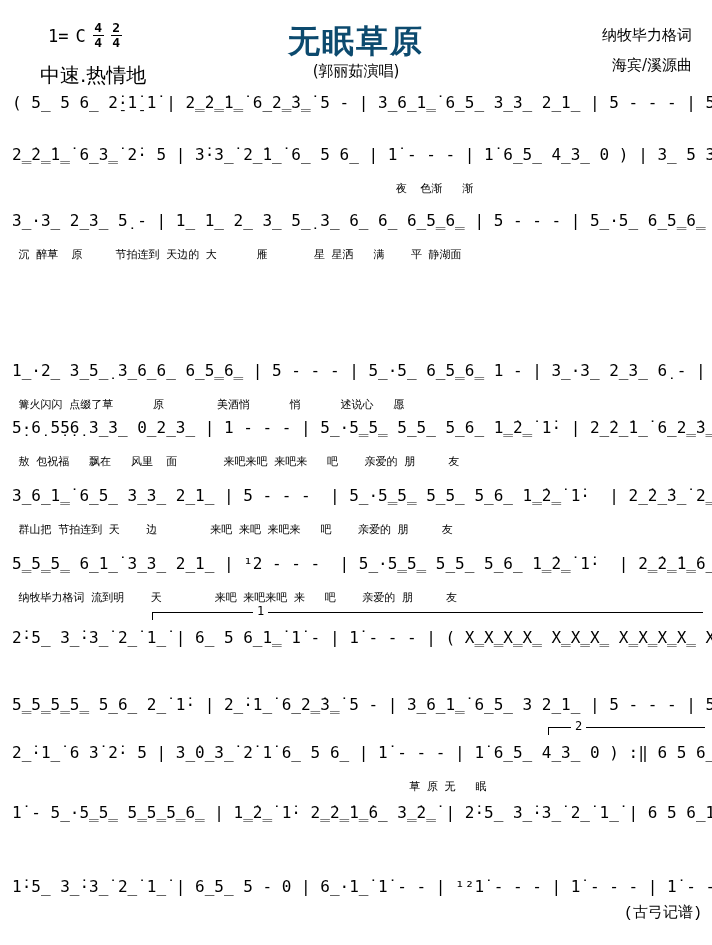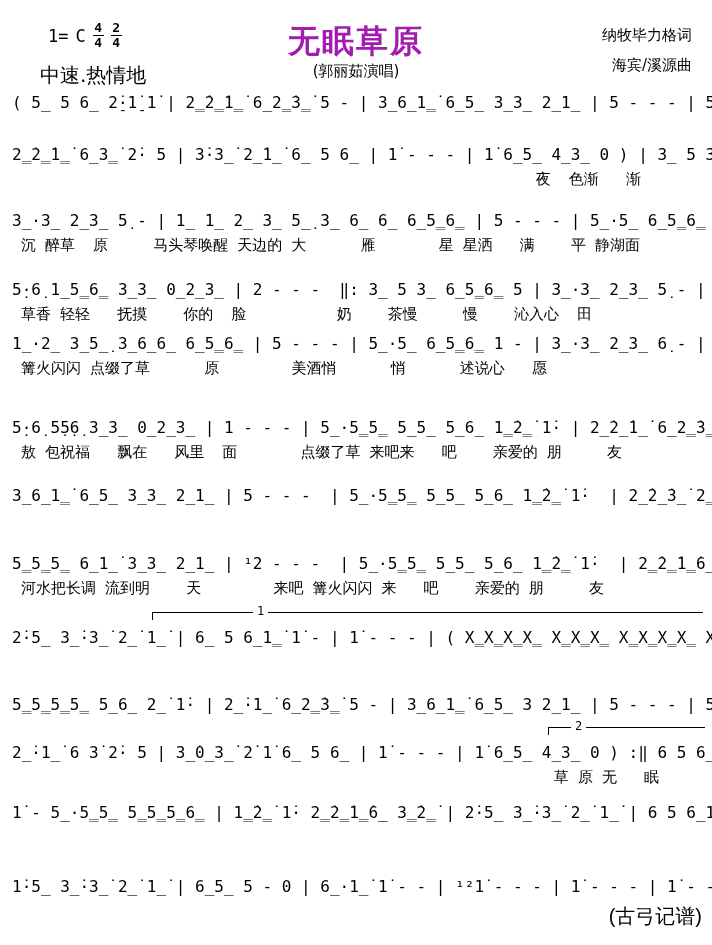--- a/index.html
+++ b/index.html
@@ -14,26 +14,26 @@
   .tempo{position:absolute;left:40px;top:48px;font-size:20px;font-family:"DejaVu Sans",sans-serif;}
   .title{position:absolute;top:6px;left:0;width:100%;text-align:center;font-size:32px;font-weight:bold;
          font-family:"DejaVu Sans",sans-serif;letter-spacing:2px;}
   .subtitle{position:absolute;top:48px;left:0;width:100%;text-align:center;font-size:15px;
             font-family:"DejaVu Sans",sans-serif;}
   .credits{position:absolute;right:20px;top:6px;text-align:right;font-size:15px;line-height:30px;
            font-family:"DejaVu Sans",sans-serif;}
   
   .system{position:absolute;left:12px;right:4px;}
   .notation{white-space:pre;font-size:16px;line-height:26px;font-variant-ligatures:none;}
-  .lyrics{white-space:pre;font-size:15px;line-height:22px;margin-top:0;}
+  .lyrics{white-space:pre;font-size:11px;line-height:22px;margin-top:10px;}
   
   .volta{position:absolute;height:7px;border-top:1px solid #000;border-left:1px solid #000;}
   .volta-label{position:absolute;top:-9px;background:#fff;padding:0 4px;font-size:12px;}
   
-  .credit{position:absolute;right:10px;top:903px;font-size:20px;font-family:Liberation Sans, sans-serif;margin-left:29px;}
+  .credit{position:absolute;right:10px;top:903px;font-size:15px;font-family:Liberation Mono, monospace;margin-left:29px;}
 </style>
 </head>
 <body>
 
 <div class="page">
 
   <div class="header">
     <div class="keysig">
       <span>1=</span>
         <span>C</span>
@@ -42,58 +42,55 @@
         <span class="frac-bar"></span>
         <span>4</span>
       </span>
       <span class="fraction">
         <span>2</span>
         <span class="frac-bar"></span>
         <span>4</span>
       </span>
     </div>
     <div class="tempo">中速.热情地</div>
-    <div class="title" style="color: #a21caf;">无眠草原</div>
+    <div class="title" style="color: #0c4a6e;">无眠草原</div>
     <div class="subtitle">(郭丽茹演唱)</div>
     <div class="credits">
       <div>纳牧毕力格词</div>
       <div>海宾/溪源曲</div>
     </div>
   </div>
 
   <div class="system" style="top:90px">
     <div class="notation">( 5̲ 5 6̲ 2̠̇·1̠̇ 1̇ | 2̳̇2̳̇1̳̇ 6̲2̳̇3̳̇ 5 - | 3̲6̲1̳̇ 6̲5̲ 3̲3̲ 2̲1̲ | 5 - - - | 5̲ 5 6̲ 2̠̇·1̠̇ 1̇ |</div>
     <div class="lyrics"></div>
   </div>
   <div class="system" style="top:142px">
     <div class="notation">2̳̇2̳̇1̳̇ 6̲3̳̇ 2̇· 5 | 3̇·3̲̇ 2̲̇1̲̇ 6̲ 5 6̲ | 1̇ - - - | 1̇ 6̲5̲ 4̲3̲ 0 ) | 3̲ 5 3̲ 6̲5̳6̳ 5 |</div>
     <div class="lyrics">                                                          夜  色渐   渐</div>
   </div>
   <div class="system" style="top:208px">
     <div class="notation">3̲·3̲ 2̲3̲ 5̣ - | 1̲ 1̲ 2̲ 3̲ 5̲̣ 3̲ 6̲ 6̲ 6̲5̳6̳ | 5 - - - | 5̲·5̲ 6̲5̳6̳ 1 - | 3̲·3̲ 2̲3̲ 6̣ - |</div>
-    <div class="lyrics"> 沉 醉草  原     马头琴唤醒 天边的 大      雁       星 星洒   满    平 静湖面</div>
+    <div class="lyrics"> 沉 醉草  原     节拍连到 天边的 大      雁       星 星洒   满    平 静湖面</div>
   </div>
-  <div class="system" style="top:277px">
-    <div class="notation">5̣·6̣ 1̲5̳6̳ 3̲3̲ 0̲2̲3̲ | 2 - - -  ‖: 3̲ 5 3̲ 6̲5̳6̳ 5 | 3̲·3̲ 2̲3̲ 5̣ - |</div>
-    <div class="lyrics"> 草香 轻轻   抚摸    你的  脸          奶    茶慢     慢    沁入心  田</div>
-  </div>
-  <div class="system" style="top:331px">
+  <div class="system" style="top:358px">
     <div class="notation">1̲·2̲ 3̲5̲̣ 3̲6̲6̲ 6̲5̳6̳ | 5 - - - | 5̲·5̲ 6̲5̳6̳ 1 - | 3̲·3̲ 2̲3̲ 6̣ - |</div>
     <div class="lyrics"> 篝火闪闪 点缀了草      原        美酒悄      悄      述说心   愿</div>
   </div>
   <div class="system" style="top:415px">
     <div class="notation">5̣·6̣ 5̣5̣6̣ 3̲3̲ 0̲2̲3̲ | 1 - - - | 5̲·5̳5̳ 5̲5̲ 5̲6̲ 1̳̇2̳̇ 1̇· | 2̲̇2̲̇1̲̇ 6̲2̳̇3̳̇ 5 - |</div>
-    <div class="lyrics"> 敖 包祝福   飘在   风里  面       点缀了草 来吧来   吧    亲爱的 朋     友</div>
+    <div class="lyrics"> 敖 包祝福   飘在   风里  面       来吧来吧 来吧来   吧    亲爱的 朋     友</div>
   </div>
   <div class="system" style="top:483px">
     <div class="notation">3̲6̲1̳̇ 6̲5̲ 3̲3̲ 2̲1̲ | 5 - - -  | 5̲·5̳5̳ 5̲5̲ 5̲6̲ 1̳̇2̳̇ 1̇·  | 2̲̇2̲̇3̲̇ 2̳̇1̳̇6̲ 6 - |</div>
+    <div class="lyrics"> 群山把 节拍连到 天    边        来吧 来吧 来吧来   吧    亲爱的 朋     友</div>
   </div>
   <div class="system" style="top:551px">
     <div class="notation">5̳5̳5̳ 6̲1̲̇ 3̲3̲ 2̲1̲ | ¹2 - - -  | 5̲·5̳5̳ 5̲5̲ 5̲6̲ 1̳̇2̳̇ 1̇·  | 2̳̇2̳̇1̳̇6̲ 3̳̇2̳̇ 2 - |</div>
-    <div class="lyrics"> 河水把长调 流到明    天        来吧 篝火闪闪 来   吧    亲爱的 朋     友</div>
+    <div class="lyrics"> 纳牧毕力格词 流到明    天        来吧 来吧来吧 来   吧    亲爱的 朋     友</div>
   </div>
   <div class="system" style="top:625px">
     <div class="notation">2̇·5̲ 3̲̇·3̲̇ 2̲̇ 1̲̇ | 6̲ 5 6̲1̳̇ 1̇ - | 1̇ - - - | ( X̳X̳X̳X̳ X̳X̳X̳ X̳X̳X̳X̳ X̳X̳X̳X̳ | X̳X̳X̳X̳ X̳X̳X̳X̳ |</div>
   </div>
   <div class="system" style="top:692px">
     <div class="notation">5̳5̳5̳5̳ 5̲6̲ 2̲̇ 1̇· | 2̲̇·1̲̇ 6̲2̳̇3̳̇ 5 - | 3̲6̲1̳̇ 6̲5̲ 3 2̲1̲ | 5 - - - | 5̳5̳5̳5̳ 5̲6̲ 2̲̇ 1̇· |</div>
     <div class="lyrics"></div>
   </div>
   <div class="system" style="top:740px">
     <div class="notation">2̲̇·1̲̇ 6 3̇ 2̇· 5 | 3̲̇0̲3̲̇ 2̇ 1̇ 6̲ 5 6̲ | 1̇ - - - | 1̇ 6̲5̲ 4̲3̲ 0 ) :‖ 6 5 6̲1̳̇ 1̇ - |</div>

